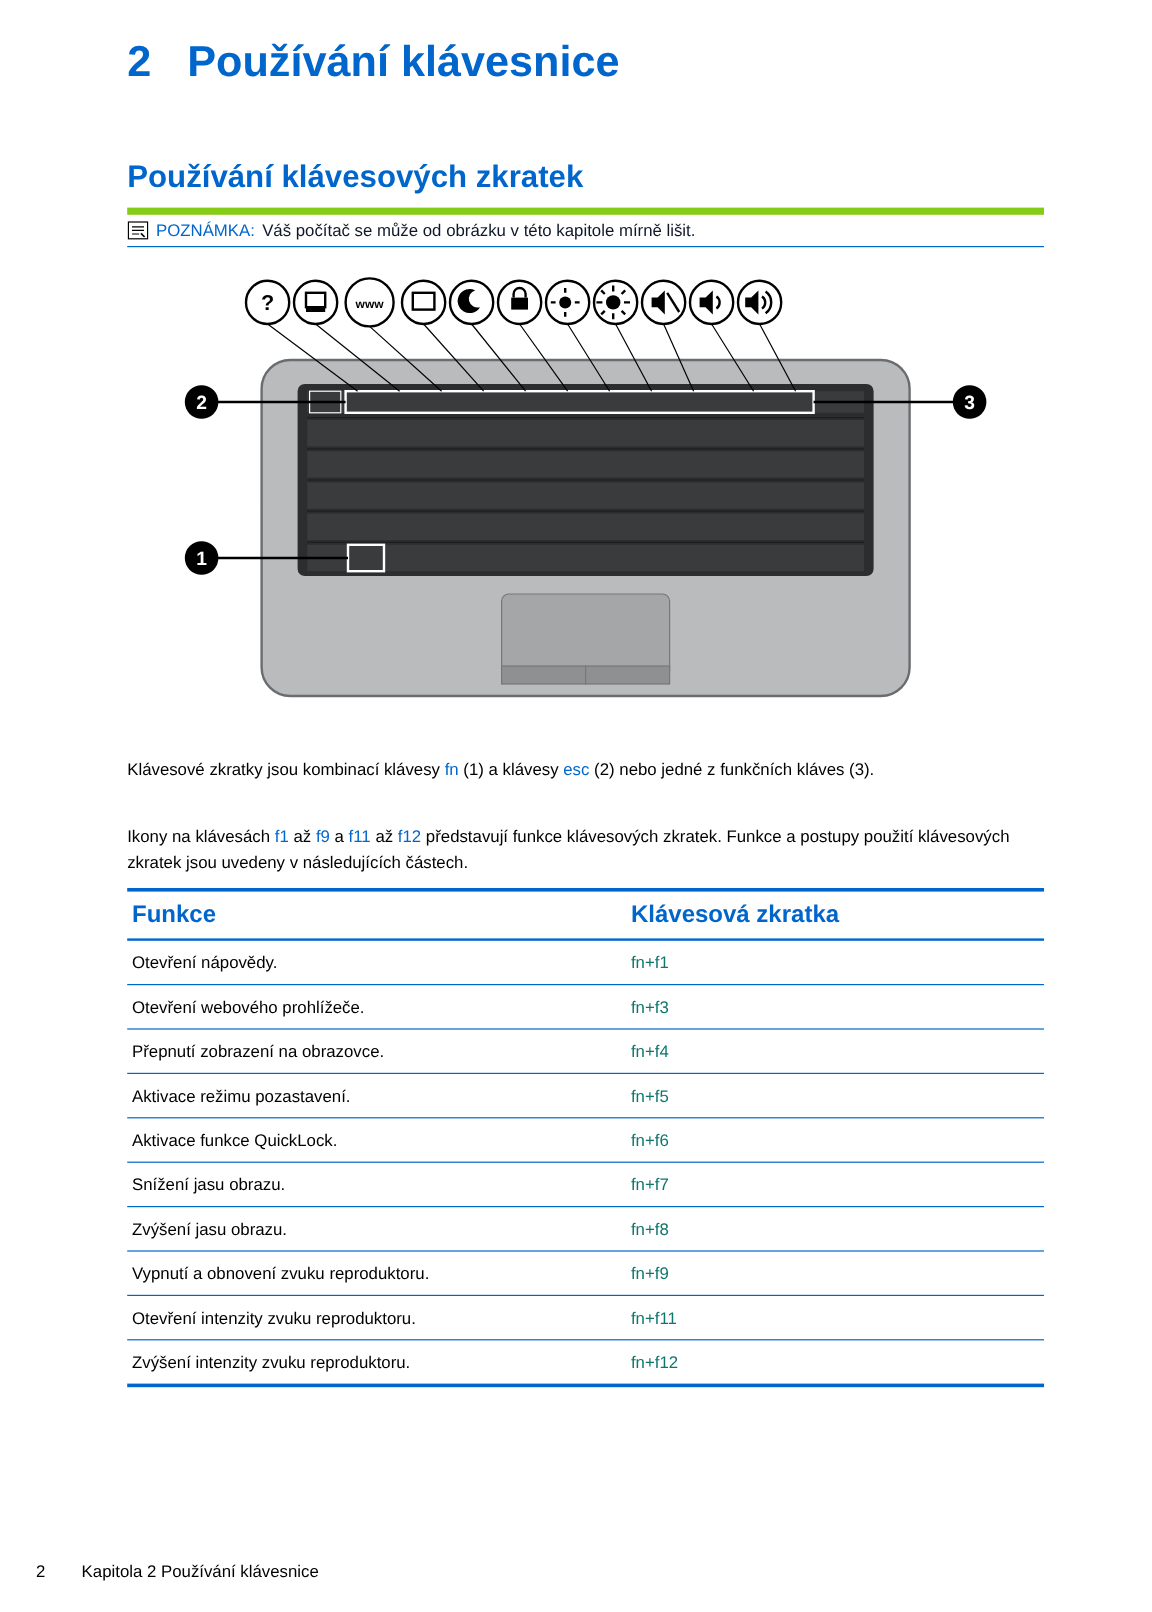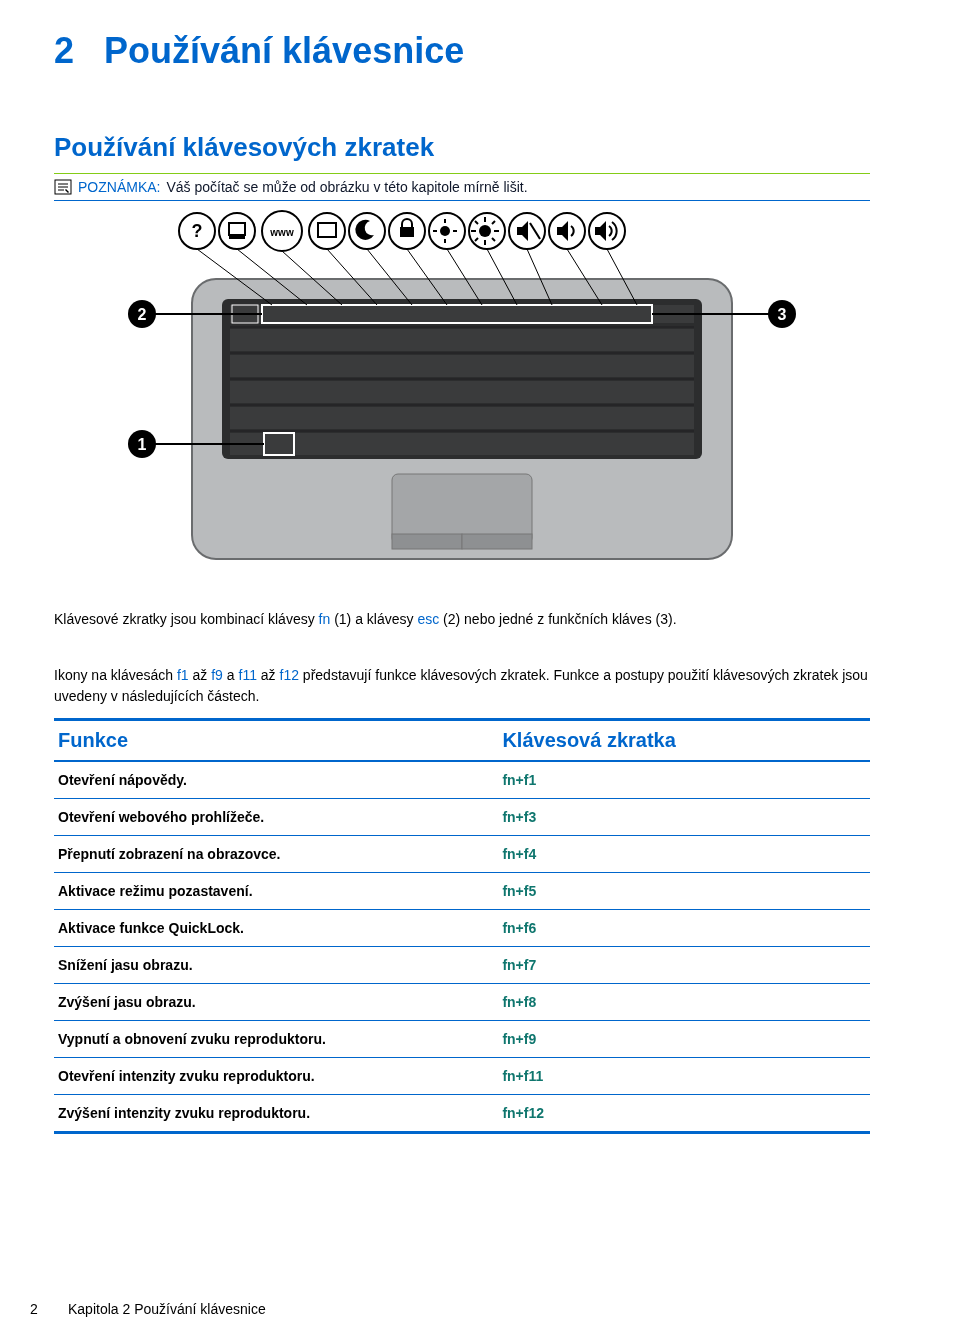--- a/index.html
+++ b/index.html
@@ -5,40 +5,40 @@
   * { margin: 0; padding: 0; box-sizing: border-box; }
   body {
     width: 960px;
     height: 1343px;
     background: #fff;
     font-family: Arial, Helvetica, sans-serif;
     color: #000;
     position: relative;
   }
   .page {
-    padding: 30px 90px 30px 54px;
+    padding: 30px 90px 30px 106px;
   }
   .chapter-title {
     color: #0066cc;
     font-size: 36px;
     font-weight: bold;
     margin-bottom: 60px;
     padding-left: 0;
   }
   .section-title {
     color: #0066cc;
     font-size: 26px;
     font-weight: bold;
     margin-bottom: 10px;
   }
   .note-box {
-    border-top: 1px solid #84cc16;
+    border-top: 6px solid #84cc16;
     border-bottom: 1px solid #0066cc;
     padding: 2px 0;
-    margin-bottom: 8px;
+    margin-bottom: 24px;
   }
   .note-row {
     display: flex;
     align-items: center;
     gap: 6px;
     font-size: 14px;
     padding: 3px 0;
   }
   .note-icon {
     width: 18px;
@@ -76,21 +76,20 @@
     font-weight: bold;
     color: #0066cc;
   }
   .col-func { flex: 0 0 55%; }
   .col-short { flex: 0 0 45%; }
   .table-row {
     display: flex;
     padding: 10px 4px;
     border-bottom: 1px solid #0066cc;
     font-size: 14px;
-    font-weight: bold;
   }
   .table-row:last-child { border-bottom: none; }
   .cell-func { flex: 0 0 55%; color: #000; }
   .cell-short { flex: 0 0 45%; color: #0f766e; }
   .footer {
     position: absolute;
     bottom: 26px;
     left: 30px;
     font-size: 14px;
     display: flex;

